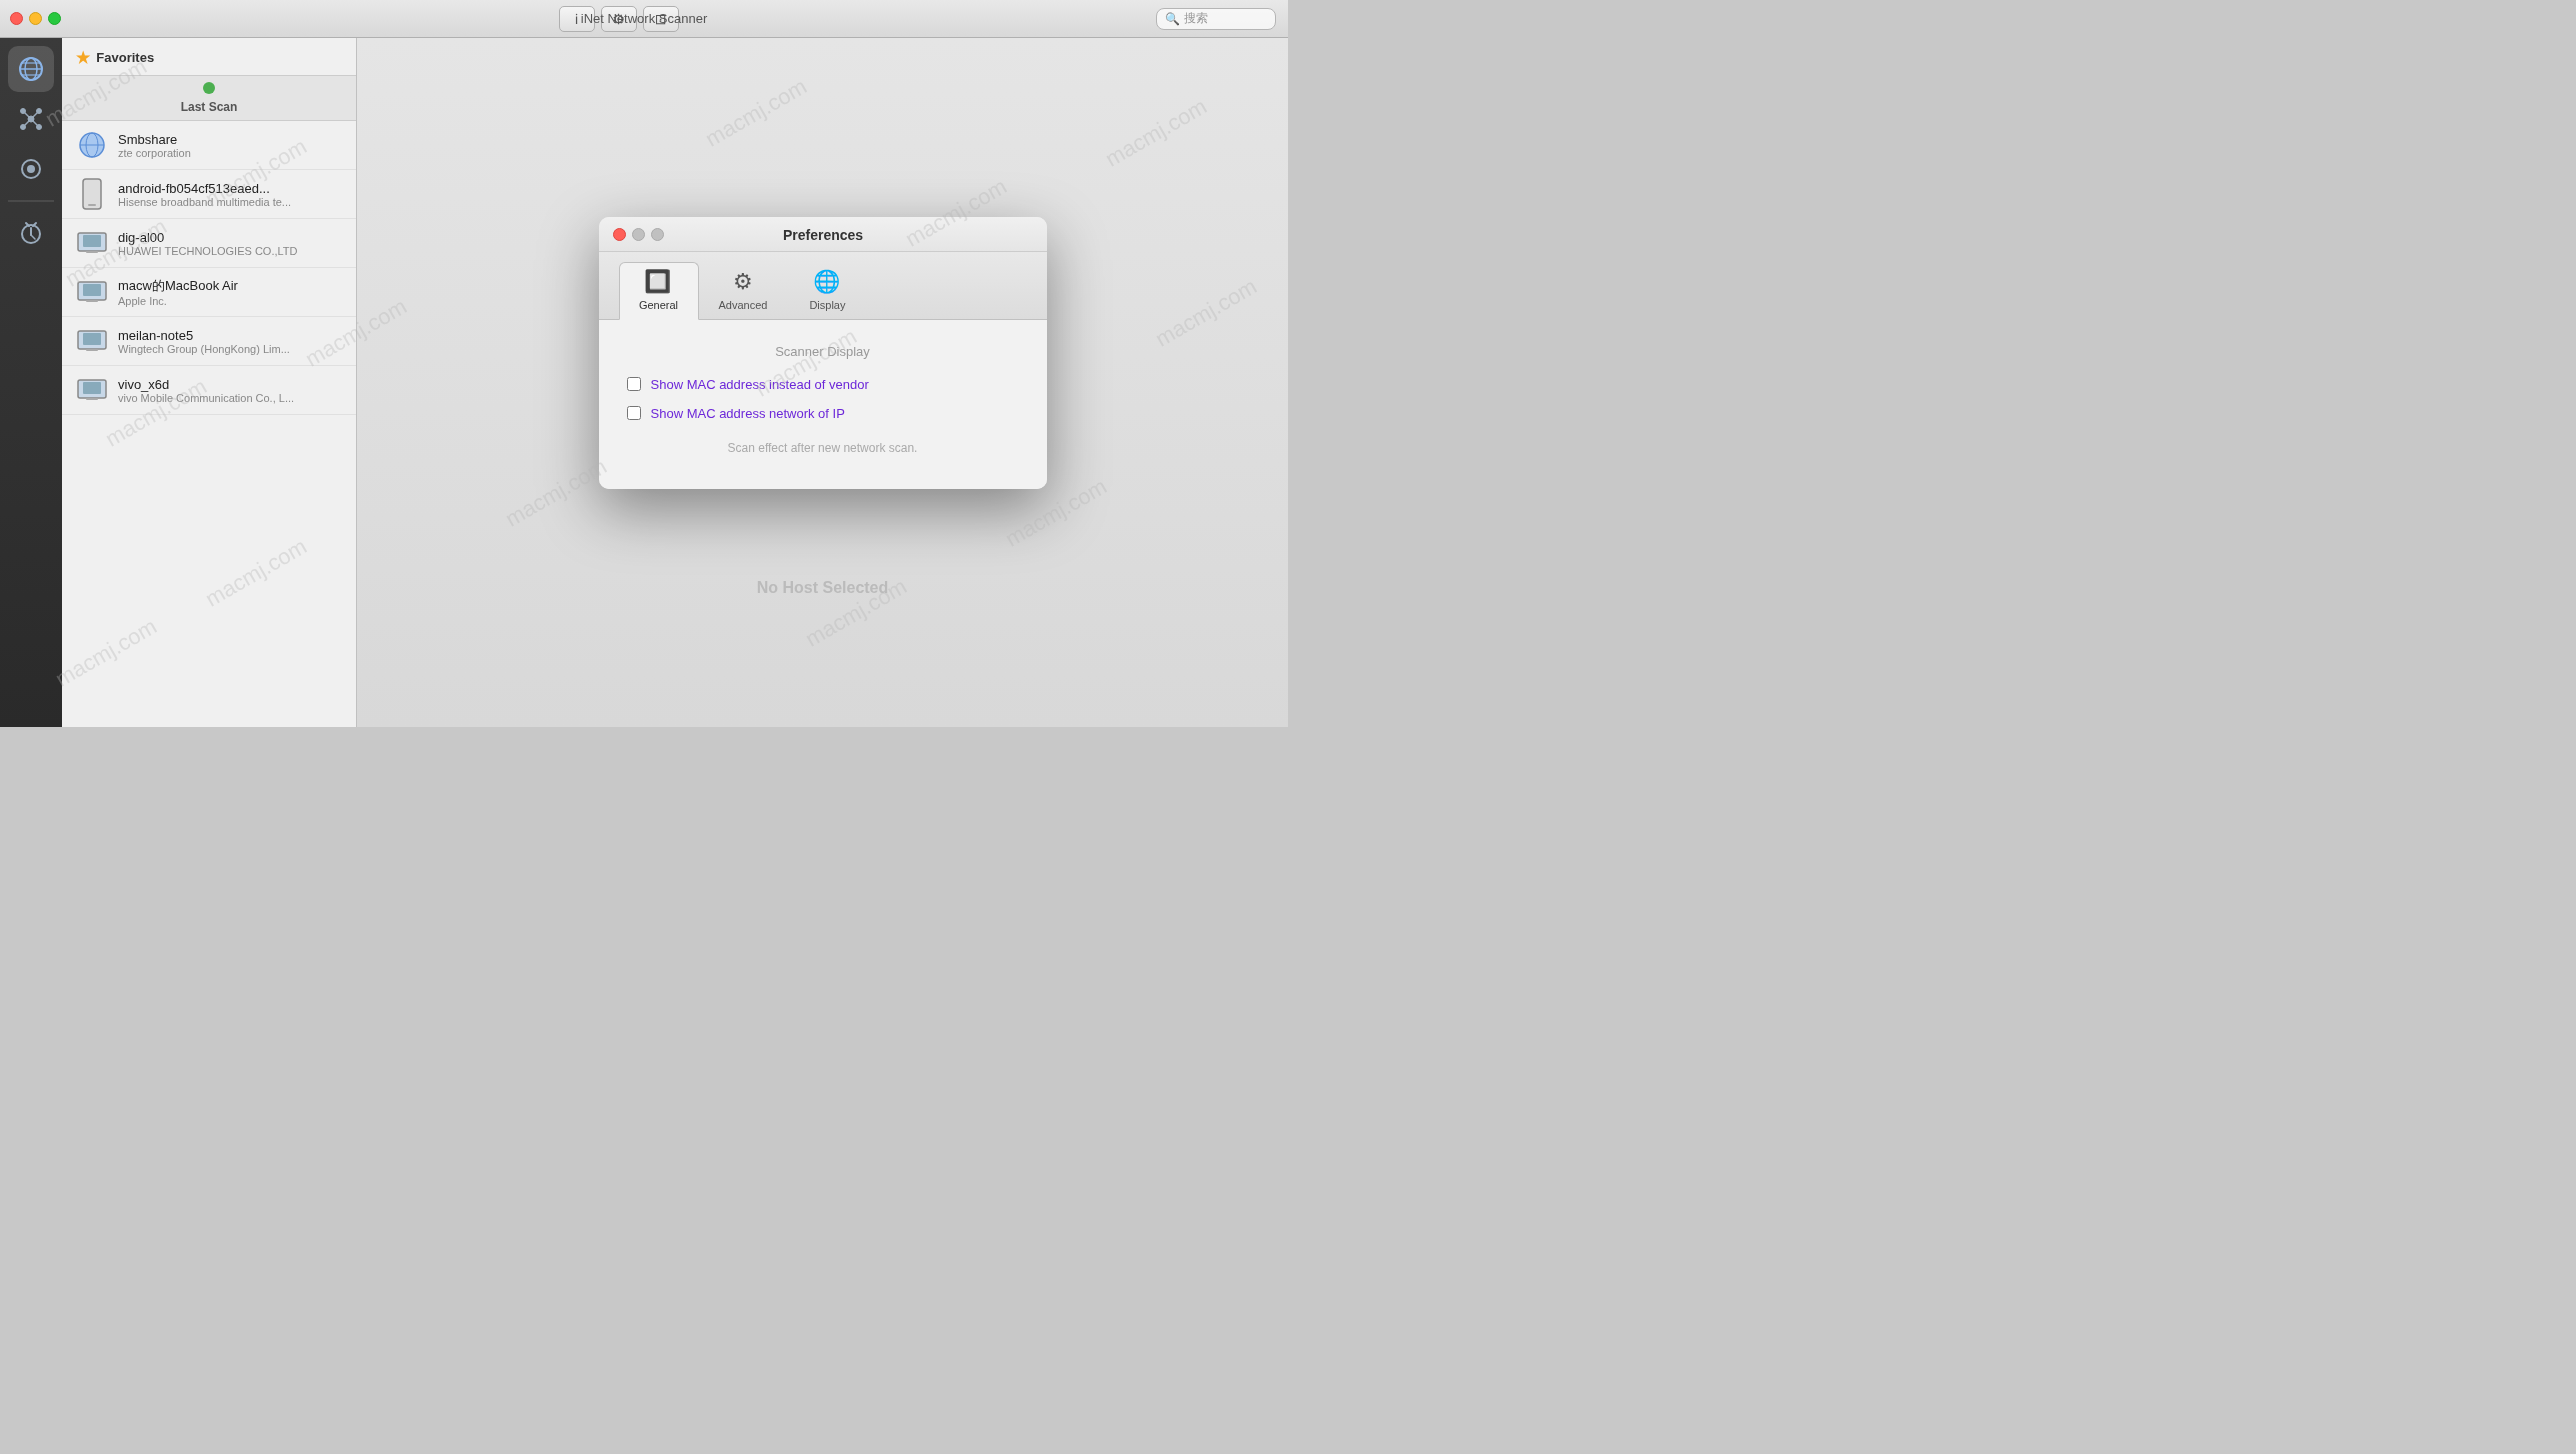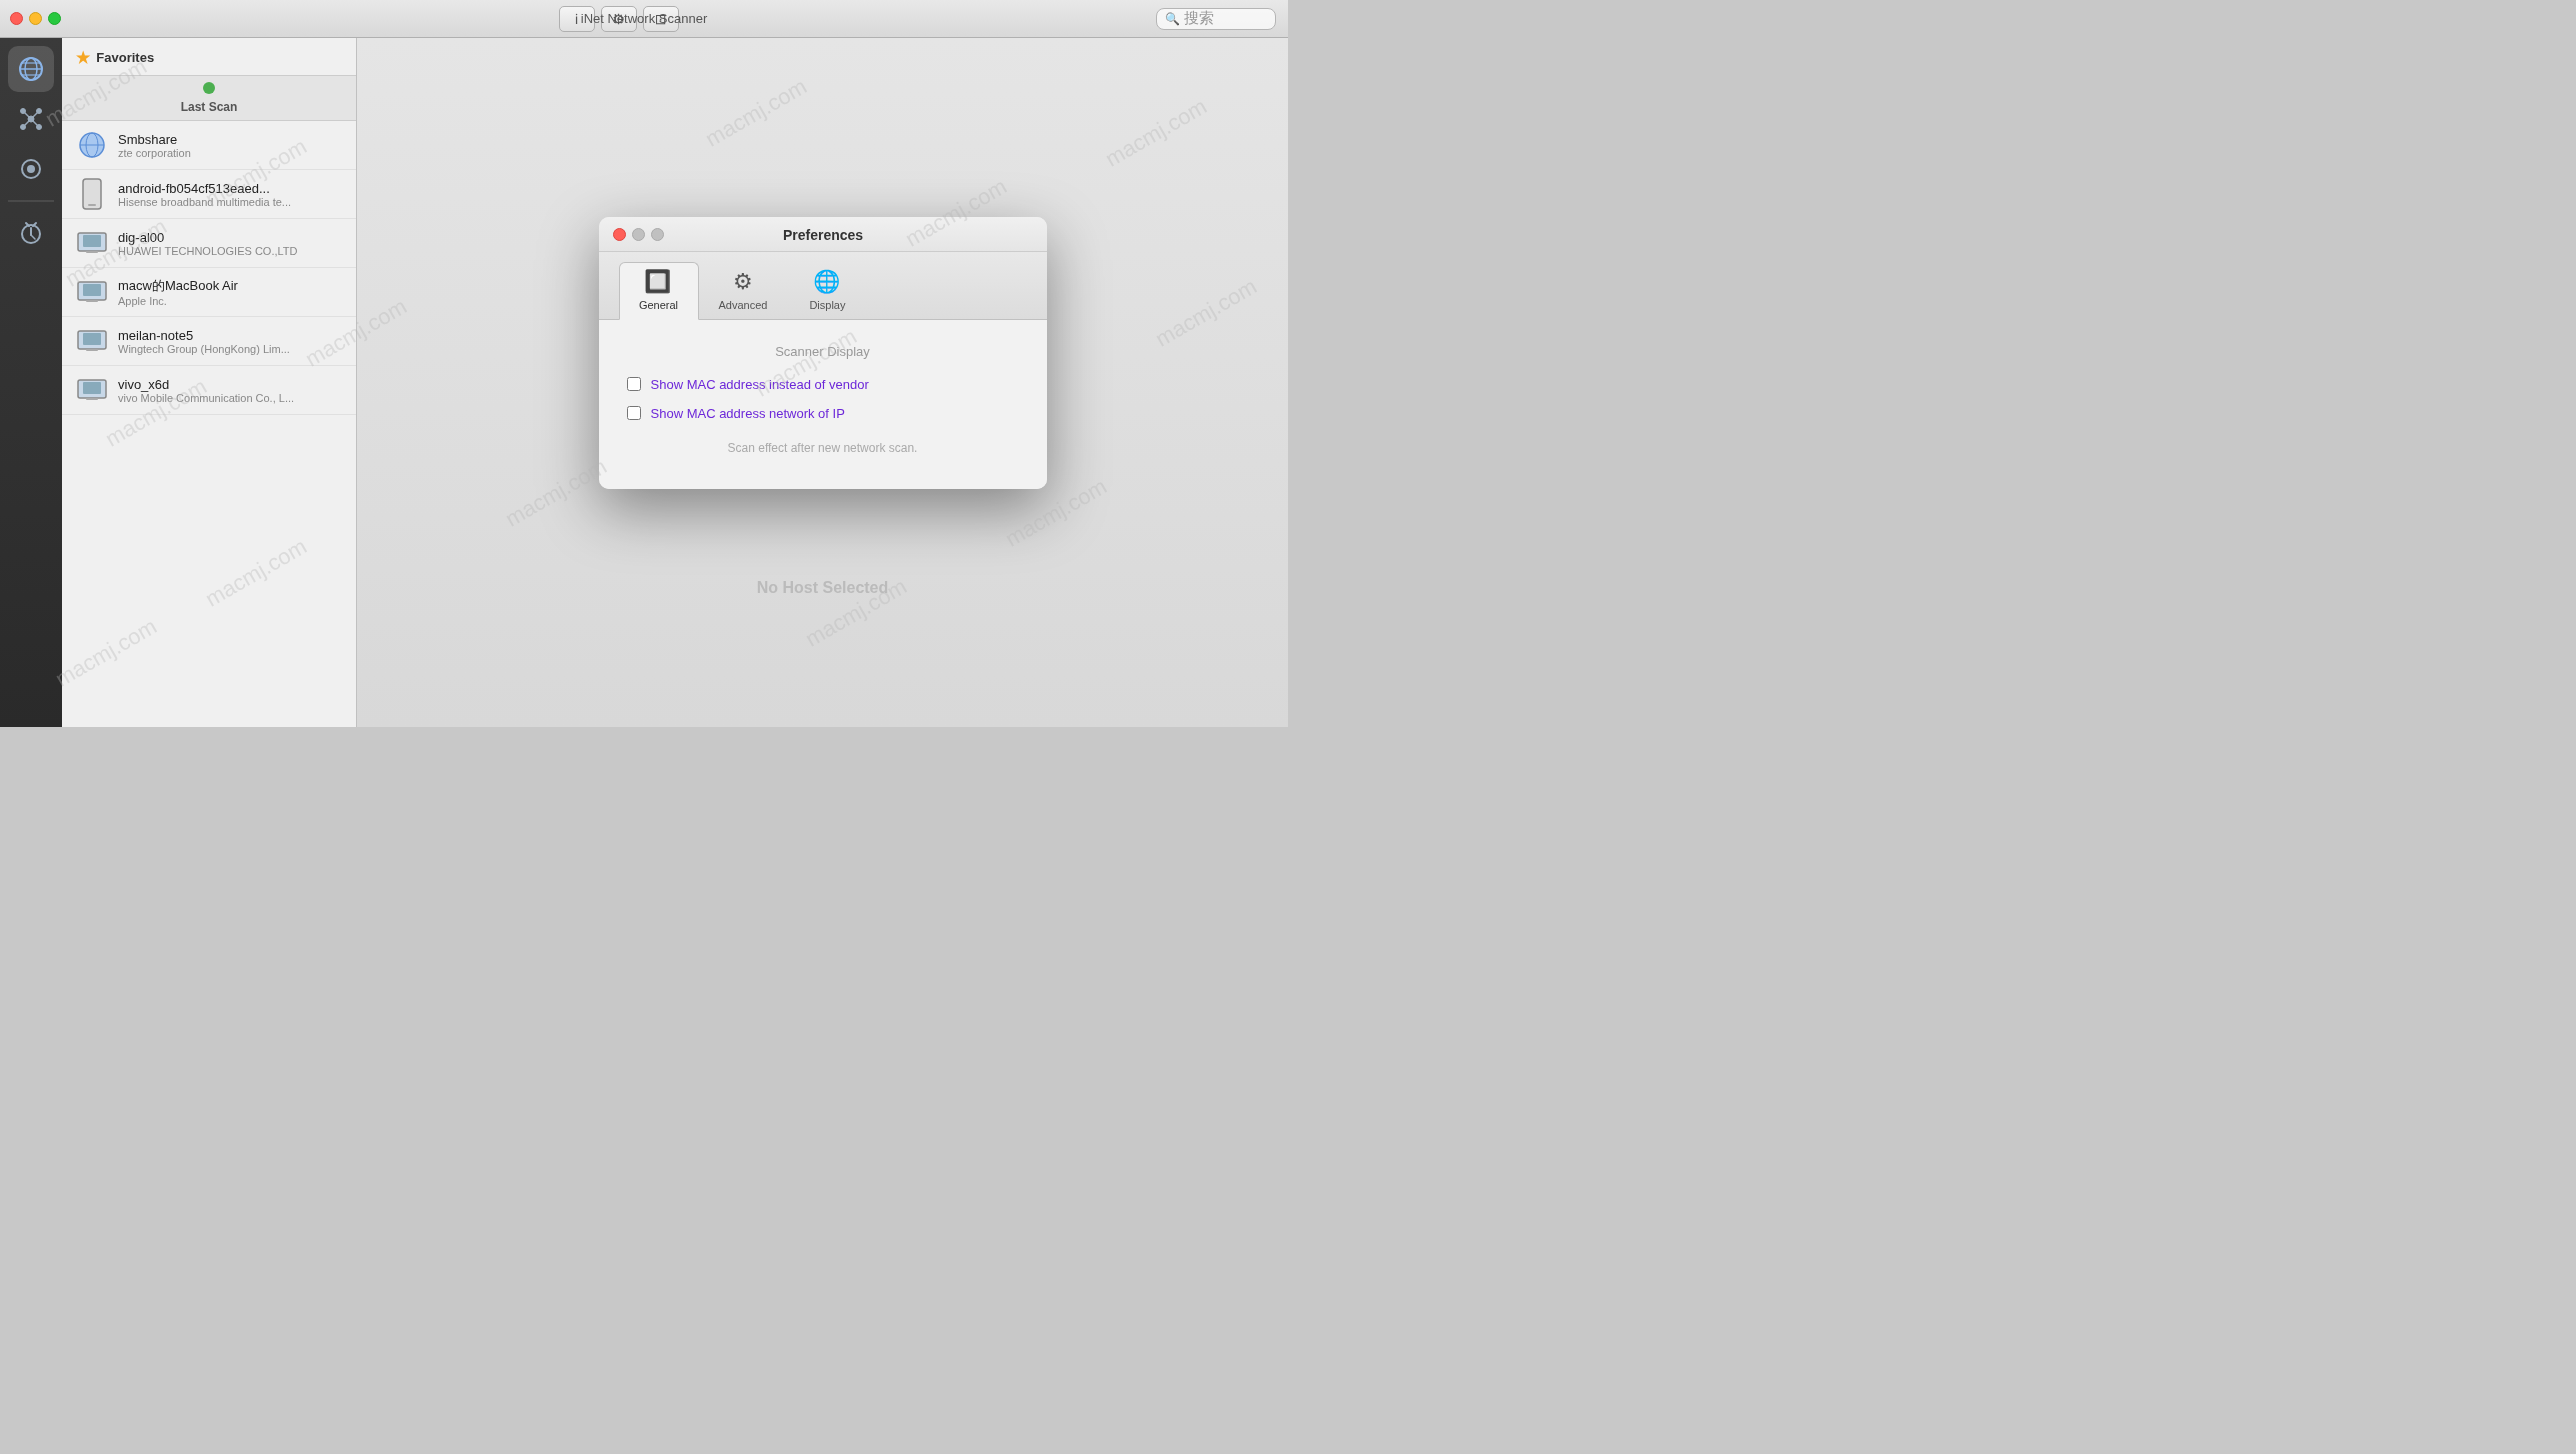--- a/index.html
+++ b/index.html
@@ -315,21 +315,21 @@
   </div>
   <div style="display:flex;align-items:center;gap:6px;margin-left:20px;">
     <div class="toolbar-btn">ℹ</div>
     <div class="toolbar-btn">⚙</div>
     <div class="toolbar-btn">⊡</div>
   </div>
   <div class="title-center">iNet Network Scanner</div>
   <div class="title-bar-right">
     <div class="search-box">
       <span>🔍</span>
-      <span style="font-size:15px;color:#999;">搜索</span>
+      <span style="font-size:12px;color:#999;">搜索</span>
     </div>
   </div>
 </div>
 
 <div class="app-body">
 
   <div class="icon-sidebar">
     <div class="sidebar-icon active">
       <svg viewBox="0 0 28 28" fill="none" xmlns="http://www.w3.org/2000/svg">
         <circle cx="14" cy="14" r="11" stroke="#8ab4e8" stroke-width="2"></circle>

